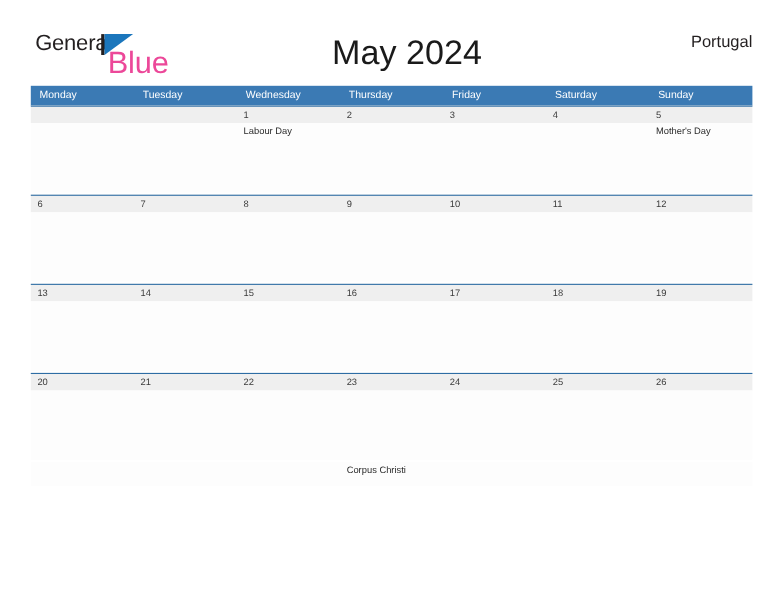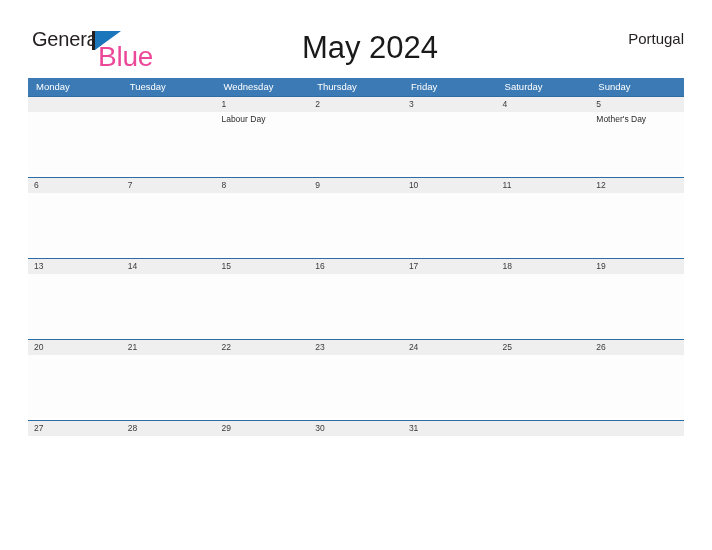--- a/index.html
+++ b/index.html
@@ -325,26 +325,40 @@
         <div class="event-cell">
             <div class="event-text"></div>
           </div>
         <div class="event-cell">
             <div class="event-text"></div>
           </div>
       </div>
     </div>
 
     <div class="week-row last">
-      <div class="date-band">
-        <div class="date-cell">27</div>
-        <div class="date-cell">28</div>
-        <div class="date-cell">29</div>
-        <div class="date-cell">30</div>
-        <div class="date-cell">31</div>
-        <div class="date-cell"></div>
-        <div class="date-cell"></div>
+      <div class="event-band">
+        <div class="event-cell">
+            <div class="event-text"></div>
+          </div>
+        <div class="event-cell">
+            <div class="event-text"></div>
+          </div>
+        <div class="event-cell">
+            <div class="event-text"></div>
+          </div>
+        <div class="event-cell">
+            <div class="event-text">Corpus Christi</div>
+          </div>
+        <div class="event-cell">
+            <div class="event-text"></div>
+          </div>
+        <div class="event-cell">
+            <div class="event-text"></div>
+          </div>
+        <div class="event-cell">
+            <div class="event-text"></div>
+          </div>
       </div>
     </div>
 
   </div>
 
 </div>
 
 </body></html>

